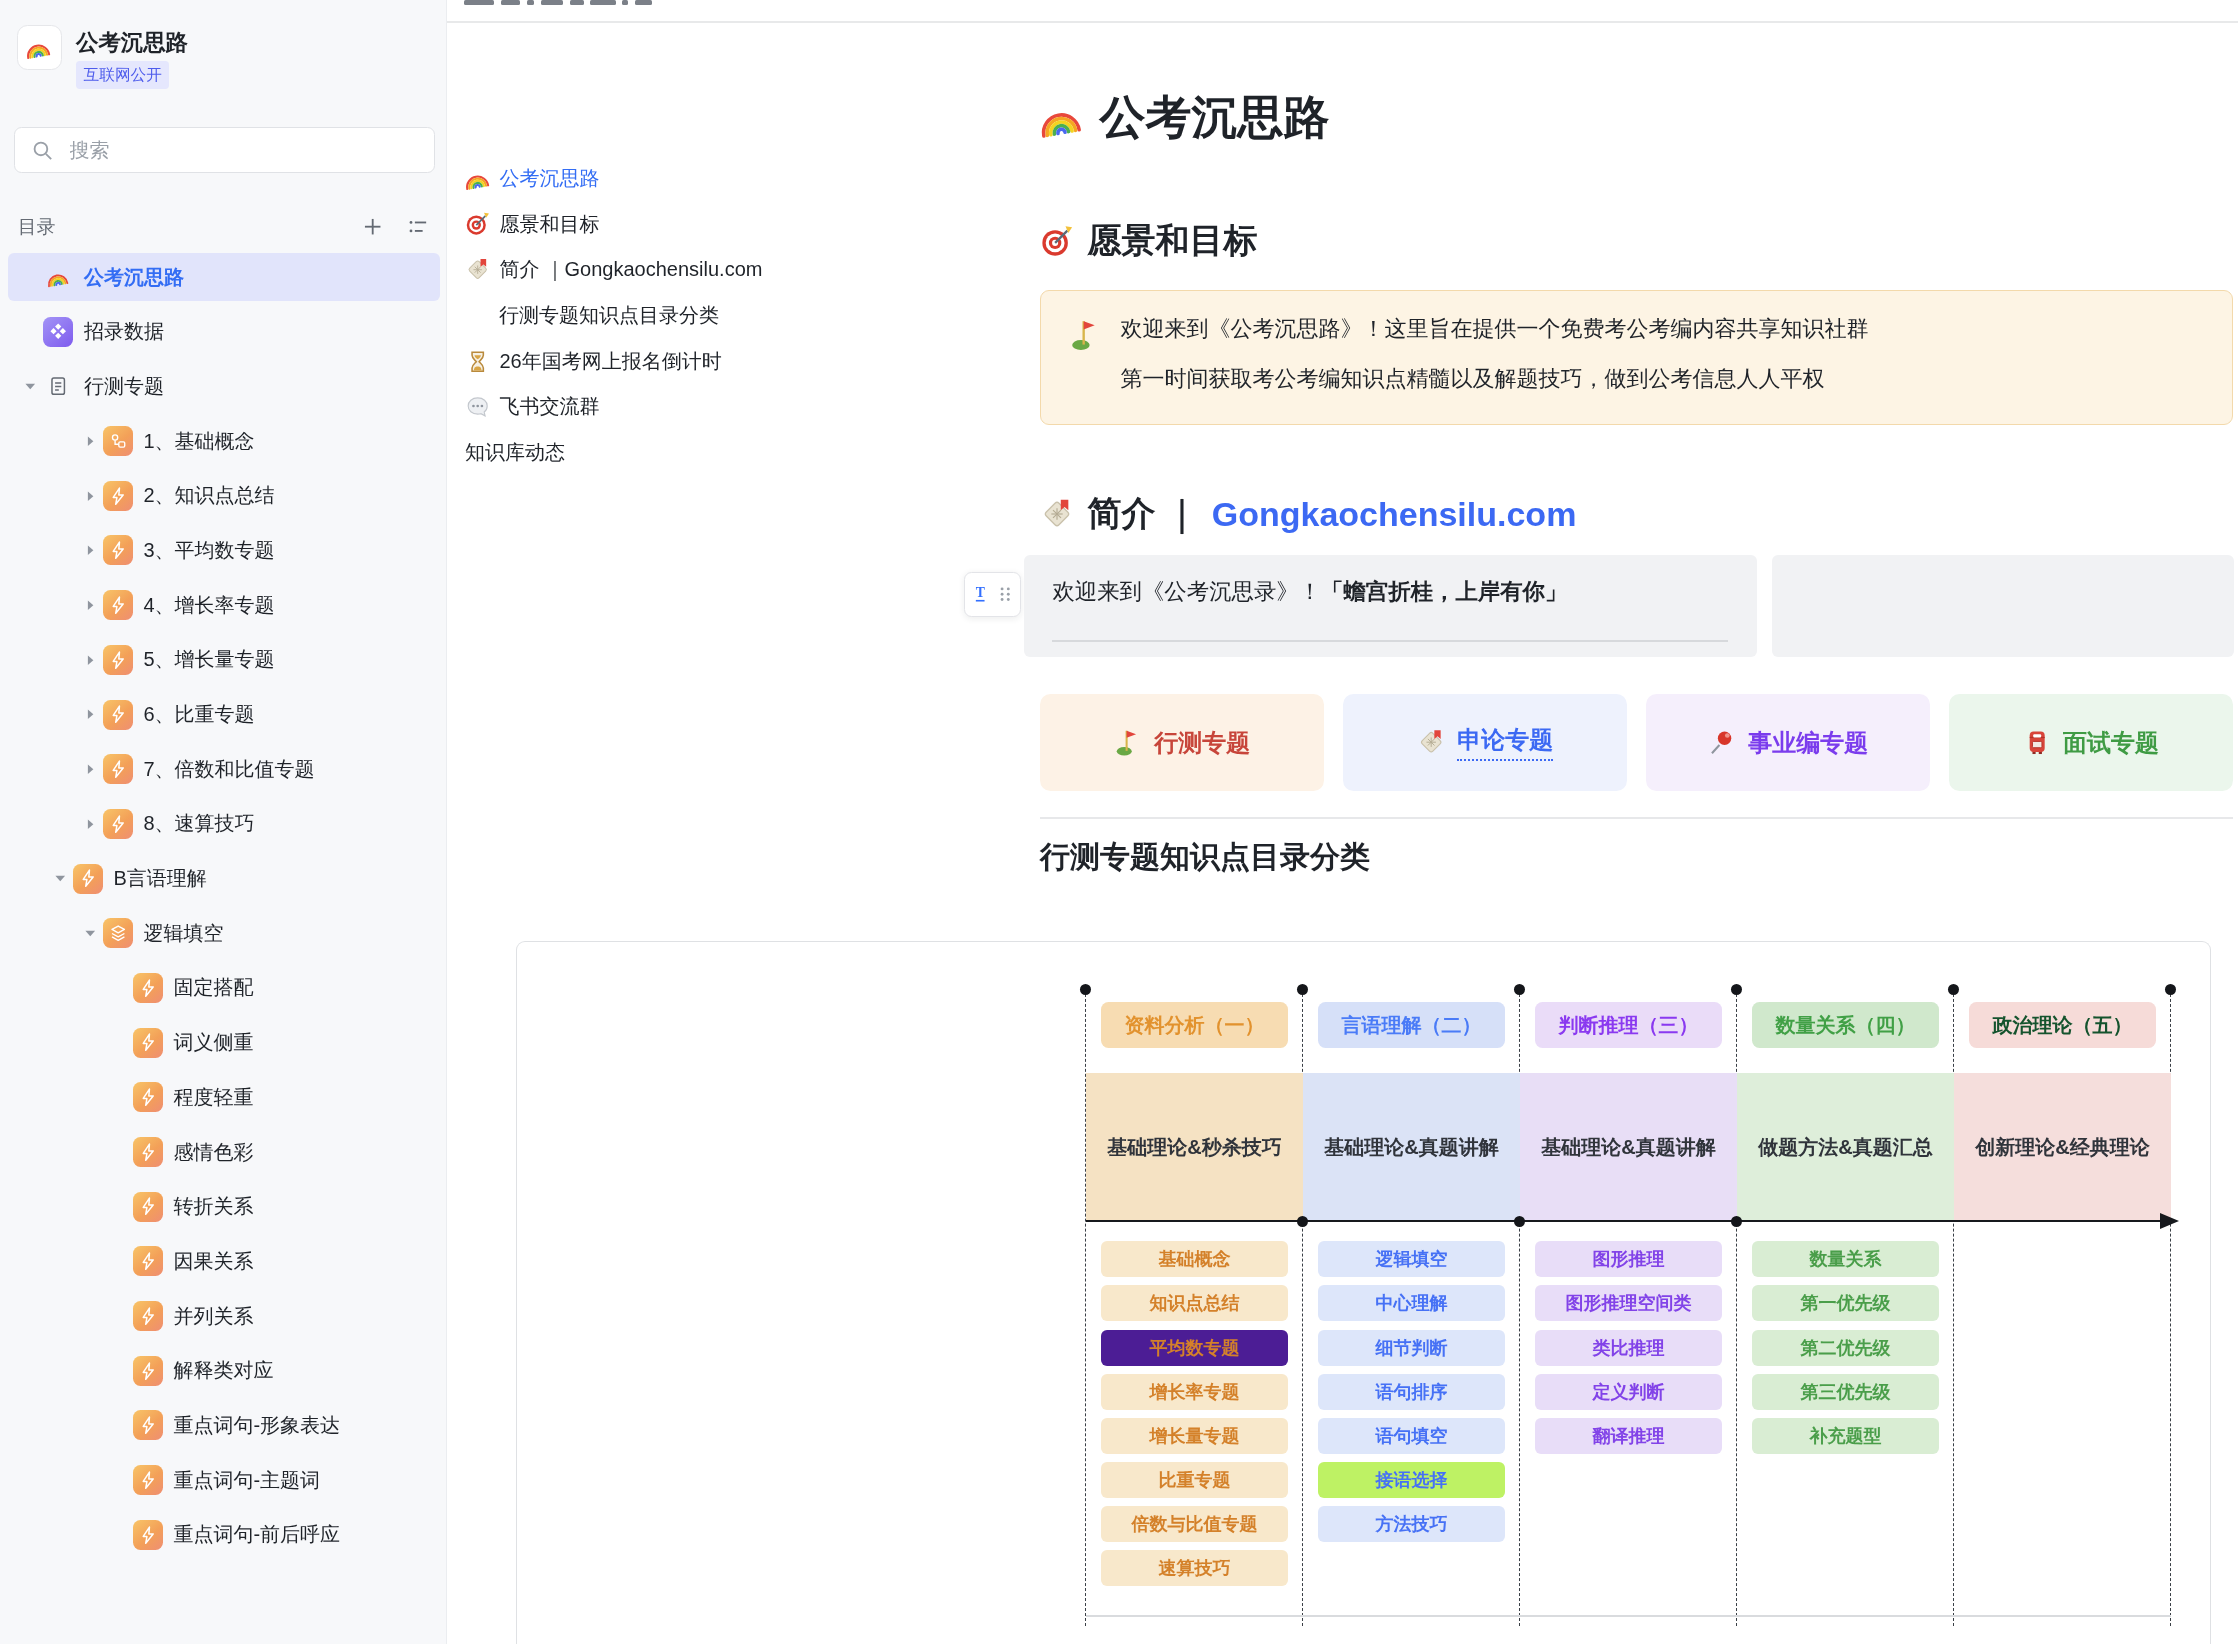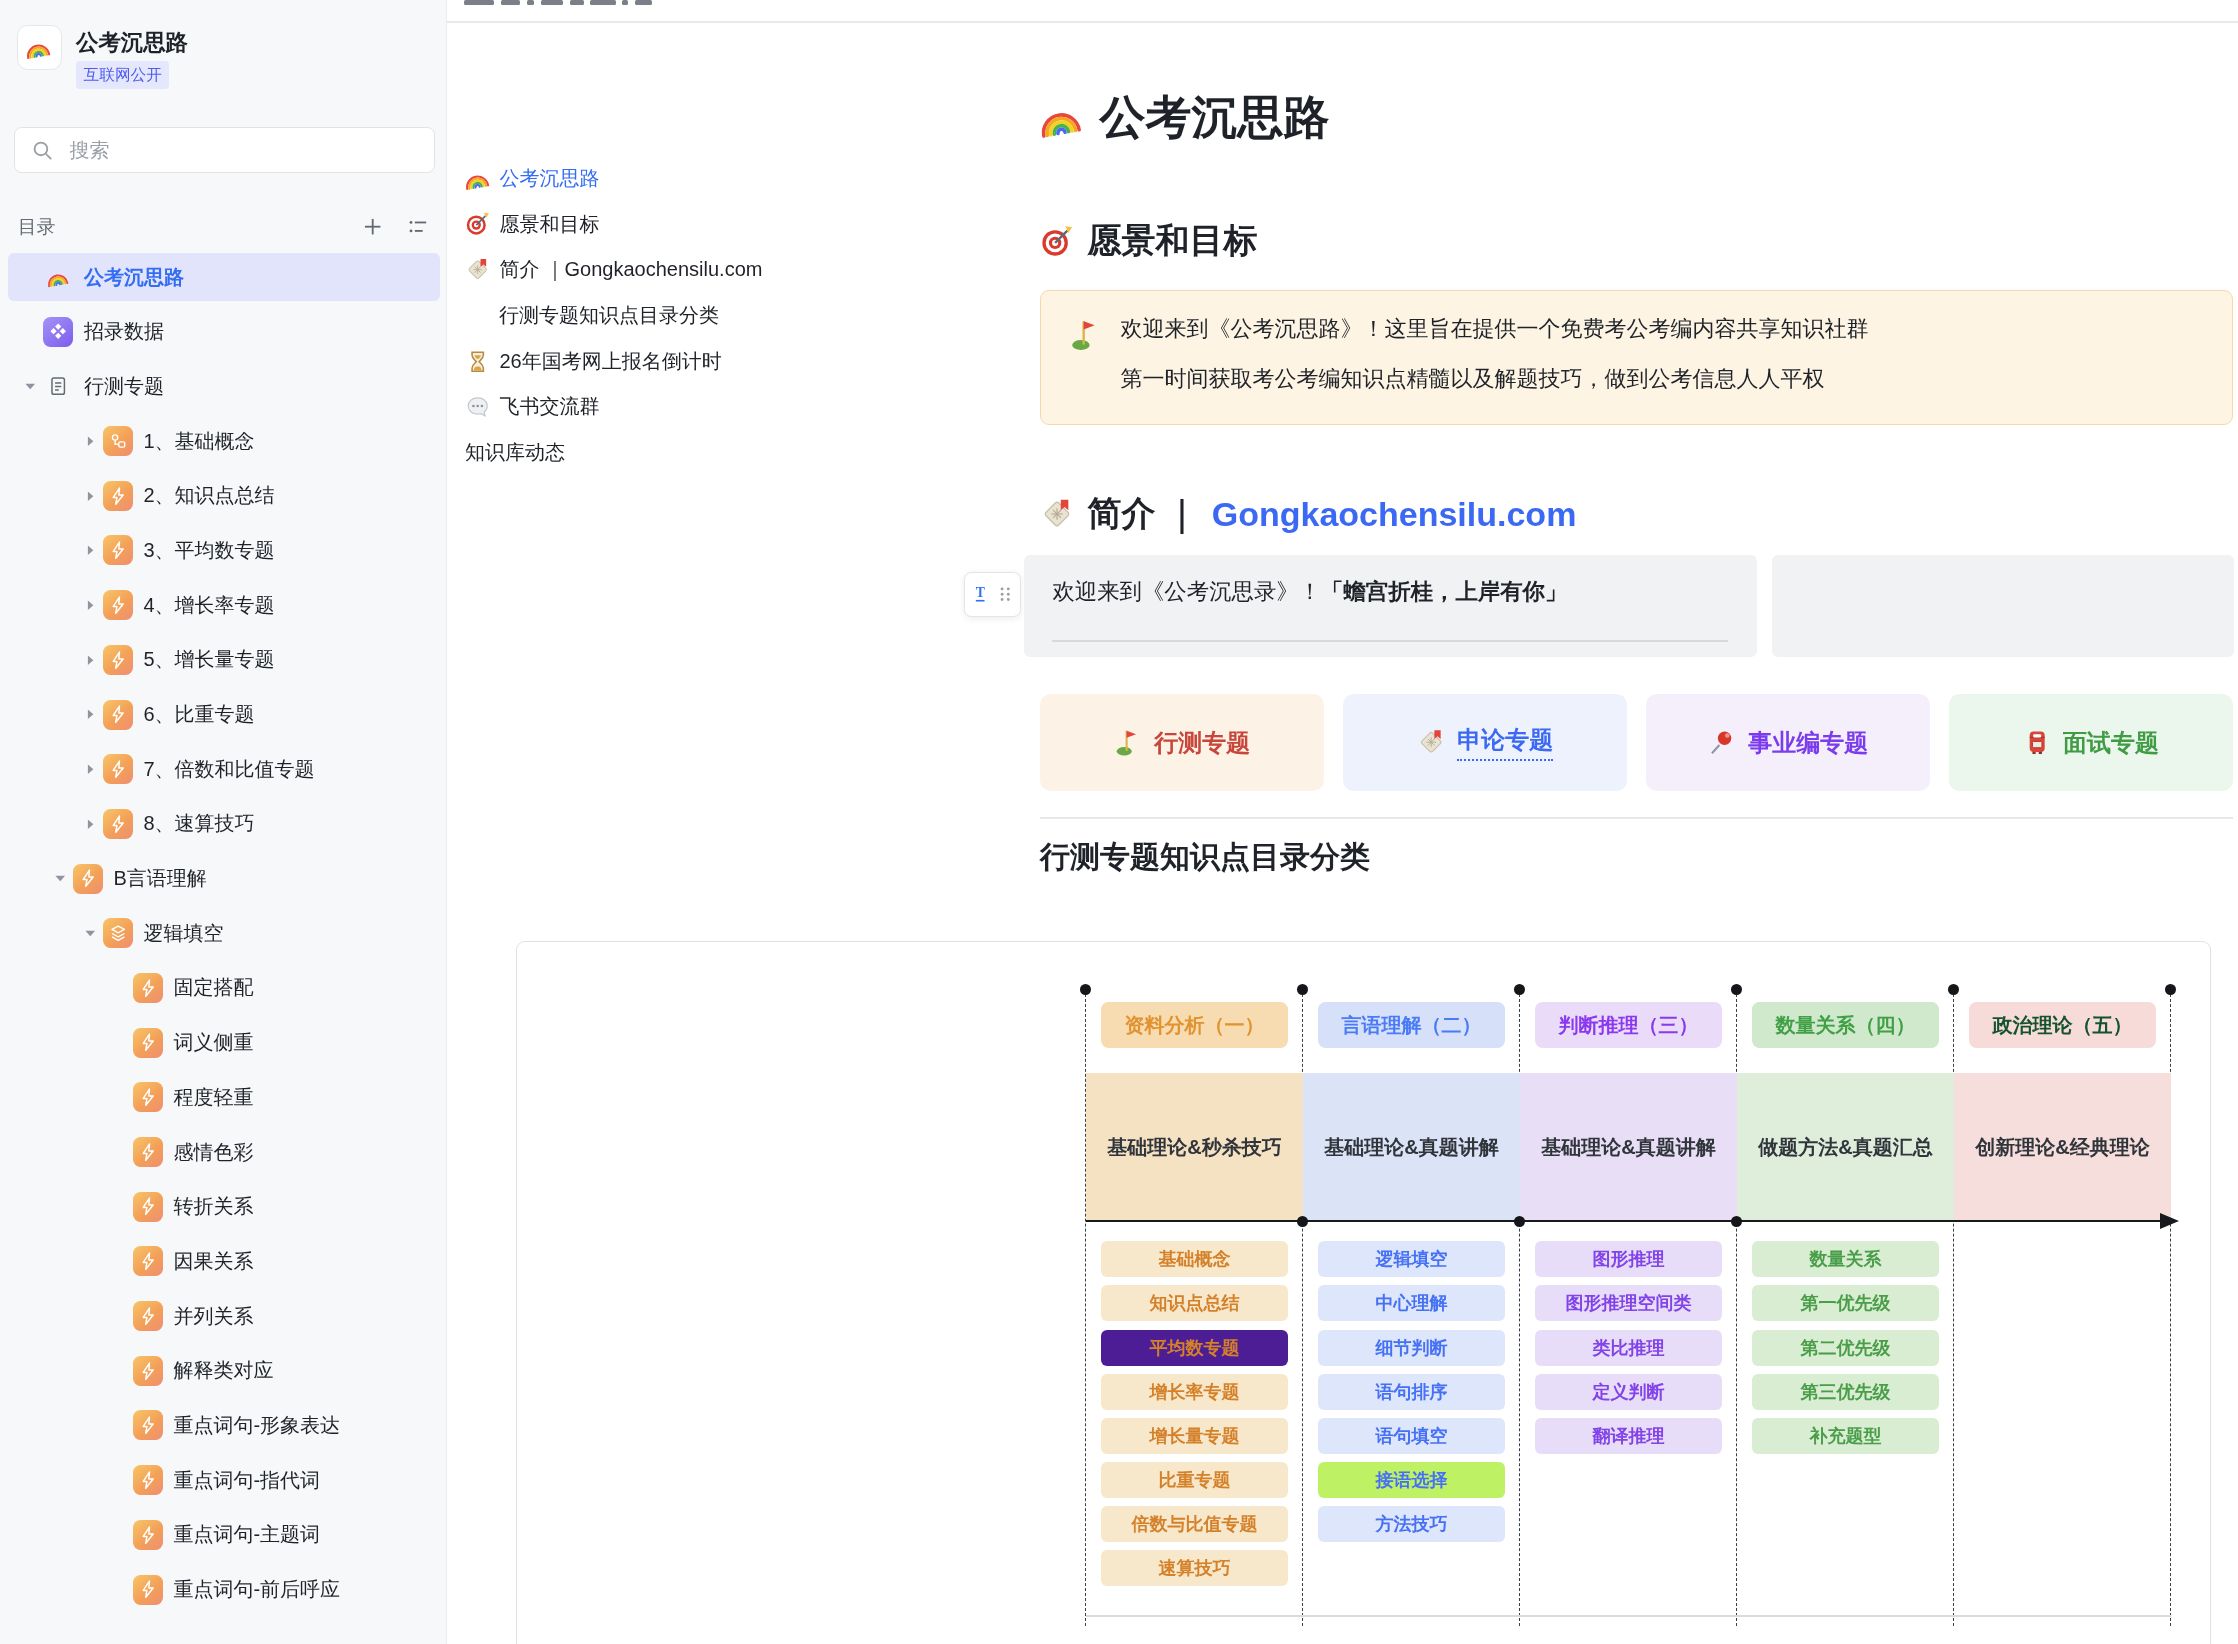--- a/index.html
+++ b/index.html
@@ -380,29 +380,20 @@
         <span class="tree-label">解释类对应</span>
       </div>
       <div class="tree-row" style="padding-left: 100px;">
         <span class="caret-slot"></span>
         <span class="ticon grad">
           <svg viewBox="0 0 36 36">
             <path d="M20 5 L10 20 h6 L14 31 L26 16 h-7 z" fill="none" stroke="#fff" stroke-width="2.4" stroke-linejoin="round"></path>
           </svg>
         </span>
         <span class="tree-label">重点词句-形象表达</span>
-      </div>
-      <div class="tree-row" style="padding-left: 100px;">
-        <span class="caret-slot"></span>
-        <span class="ticon grad">
-          <svg viewBox="0 0 36 36">
-            <path d="M20 5 L10 20 h6 L14 31 L26 16 h-7 z" fill="none" stroke="#fff" stroke-width="2.4" stroke-linejoin="round"></path>
-          </svg>
-        </span>
-        <span class="tree-label">重点词句-指代词</span>
       </div>
       <div class="tree-row" style="padding-left: 100px;">
         <span class="caret-slot"></span>
         <span class="ticon grad">
           <svg viewBox="0 0 36 36">
             <path d="M20 5 L10 20 h6 L14 31 L26 16 h-7 z" fill="none" stroke="#fff" stroke-width="2.4" stroke-linejoin="round"></path>
           </svg>
         </span>
         <span class="tree-label">重点词句-主题词</span>
       </div>

